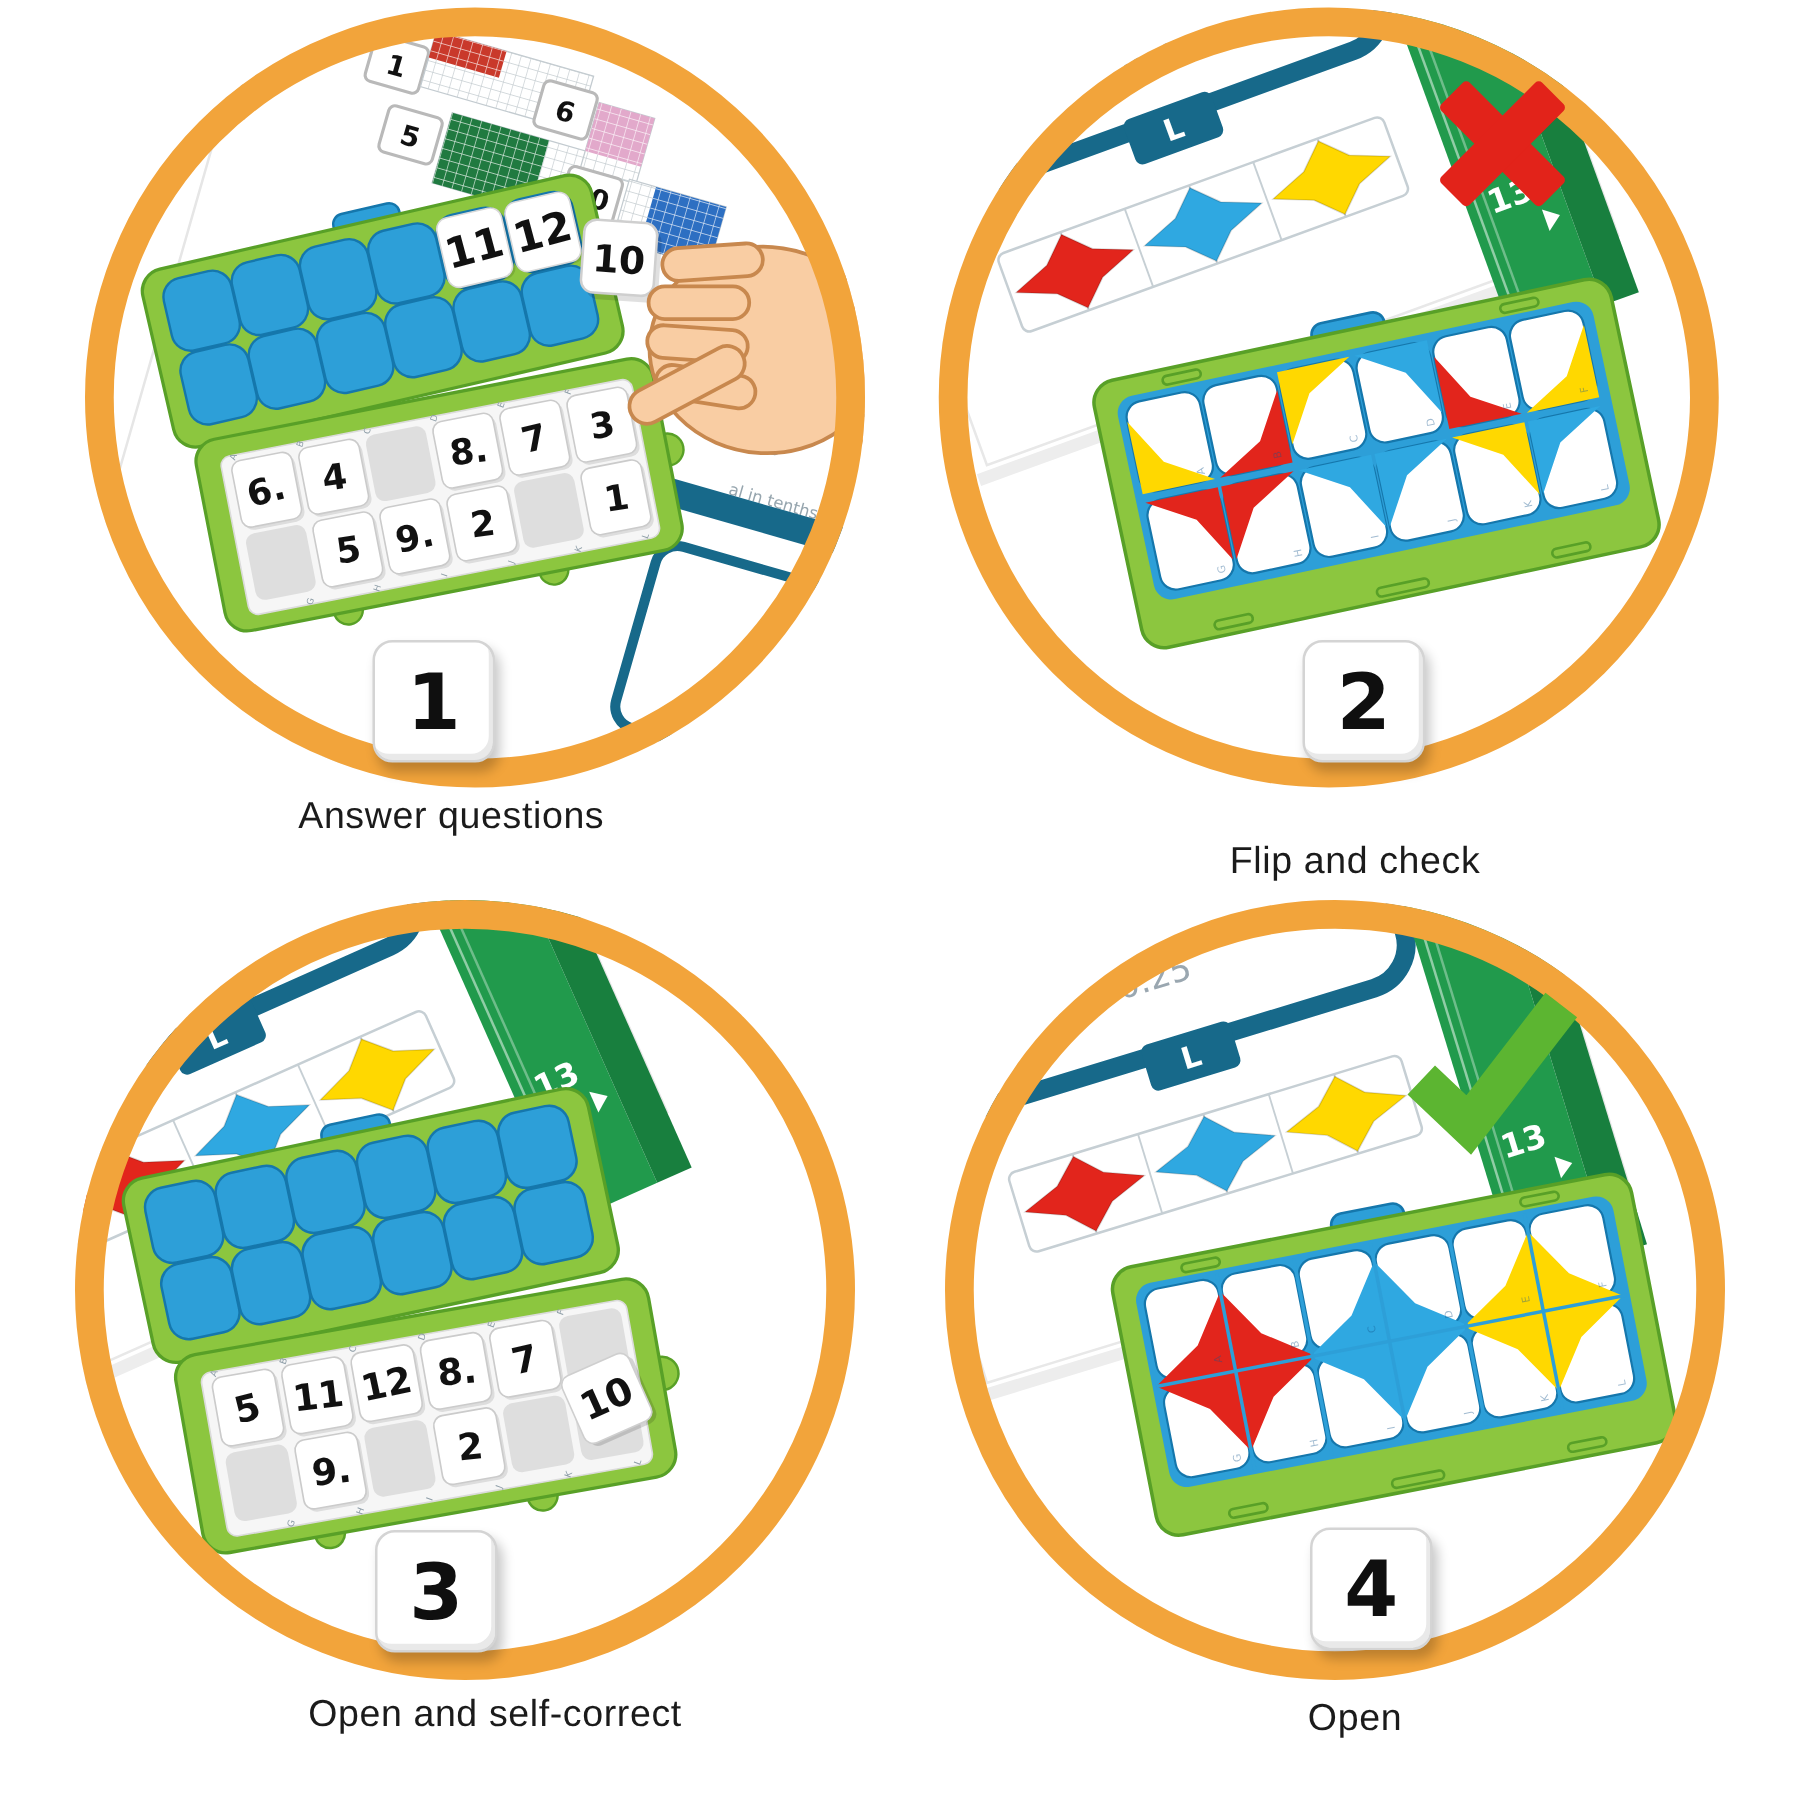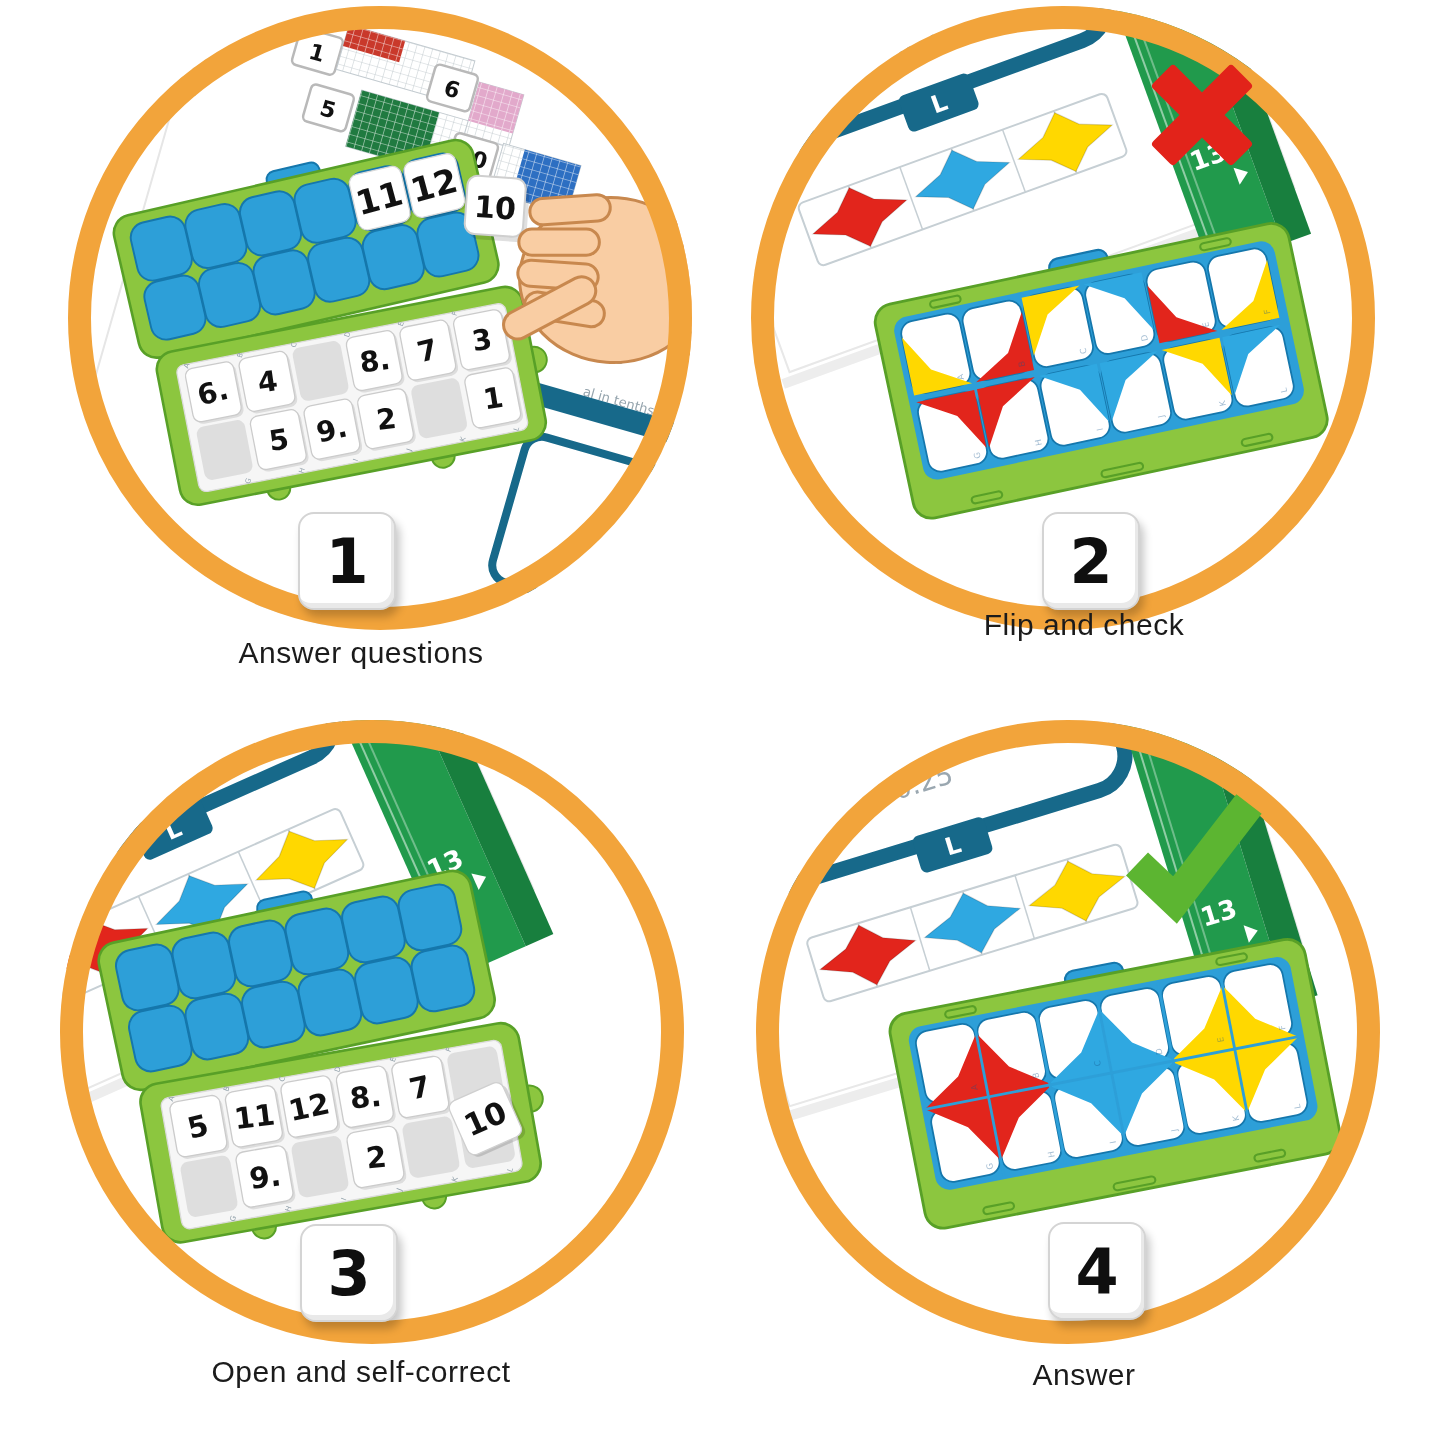--- a/index.html
+++ b/index.html
@@ -13,21 +13,21 @@
   #panel2 .circle,#panel2 .ring{left:28px;top:6px;}
   #panel3 .circle,#panel3 .ring{left:60px;top:0px;}
   #panel4 .circle,#panel4 .ring{left:33px;top:0px;}
   .step-tile{position:absolute;width:94px;height:94px;background:#fff;border:2px solid #D4D4D4;border-radius:16px;
     box-shadow:4px 7px 9px rgba(0,0,0,.22), inset -3px -5px 0 #E9E9E9;
     display:flex;align-items:center;justify-content:center;
     font-family:"DejaVu Sans",sans-serif;font-weight:bold;font-size:62px;color:#0f0f0f;}
   #panel1 .step-tile{left:298px;top:512px;} #panel2 .step-tile{left:319px;top:512px;}
   #panel3 .step-tile{left:300px;top:504px;} #panel4 .step-tile{left:325px;top:502px;}
   .caption{position:absolute;width:100%;text-align:center;font-size:30px;letter-spacing:.5px;color:#1B1B1B;}
-  #panel1 .caption{top:636px;} #panel2 .caption{top:608px;} #panel3 .caption{top:635px;} #panel4 .caption{top:638px;}
+  #panel1 .caption{top:636px;} #panel2 .caption{top:672px;} #panel3 .caption{top:635px;} #panel4 .caption{top:638px;}
   .mark{position:absolute;}
   #panel2 .mark{left:414px;top:50px;} #panel4 .mark{left:392px;top:56px;}
 </style>
 </head>
 <body>
 
 
 
 <svg width="0" height="0">
   <defs>
@@ -373,21 +373,21 @@
               <text x="44" y="60" fill="#111" font-size="46" text-anchor="middle" font-weight="bold" font-family="&quot;DejaVu Sans&quot;, sans-serif">10</text>
             </g>
           </g>
         </g>
       </svg>
   </div>
   <div class="ring" style="border-color: rgb(242, 164, 59);"></div>
   <div class="step-tile">
       <span>3</span>
     </div>
-  <div class="caption" style="color: rgb(27, 27, 27);">Open and self-correct</div>
+  <div class="caption" style="color: rgb(27, 27, 27); margin-left: 35px;">Open and self-correct</div>
 </div>
 
 <div class="panel" id="panel4">
   <div class="circle">
     <svg id="illus4" width="624" height="624" viewBox="0 0 620 620">
         <g transform="translate(-55,95) rotate(-17)">
           <rect x="-10" y="306" width="544" height="10" fill="#EDEDED"></rect>
           <rect x="0" y="0" width="534" height="302" fill="#FFFFFF" stroke="#E8E8E8" stroke-width="2"></rect>
           <rect x="-262" y="-252" width="684" height="344" rx="36" fill="none" stroke="#17698A" stroke-width="15"></rect>
           <rect x="194" y="82" width="74" height="38" rx="6" fill="#17698A"></rect>
@@ -462,17 +462,17 @@
         </g>
       </svg>
   </div>
   <div class="ring" style="border-color: rgb(242, 164, 59);"></div>
   <svg class="mark" width="150" height="150" viewBox="0 0 150 150">
     <path id="checkpath" d="M22,88 L60,124 L134,28" fill="none" stroke-width="32" stroke="#5CB531"></path>
   </svg>
   <div class="step-tile">
       <span>4</span>
     </div>
-  <div class="caption" style="color: rgb(27, 27, 27);">Answer</div>
+  <div class="caption" style="color: rgb(27, 27, 27);">Open</div>
 </div>
 
 
 
 
 </body></html>

